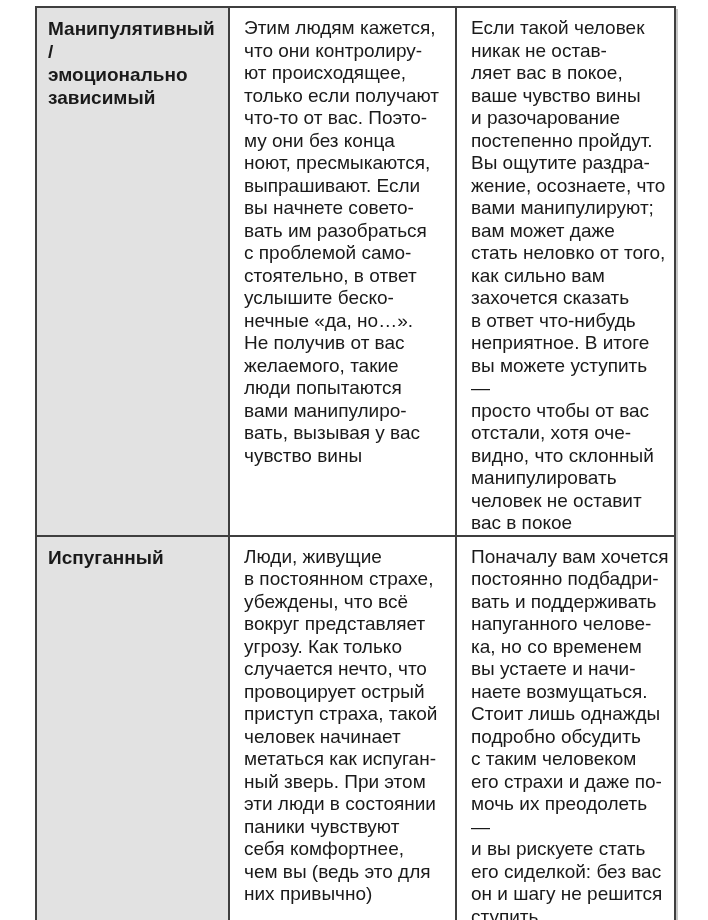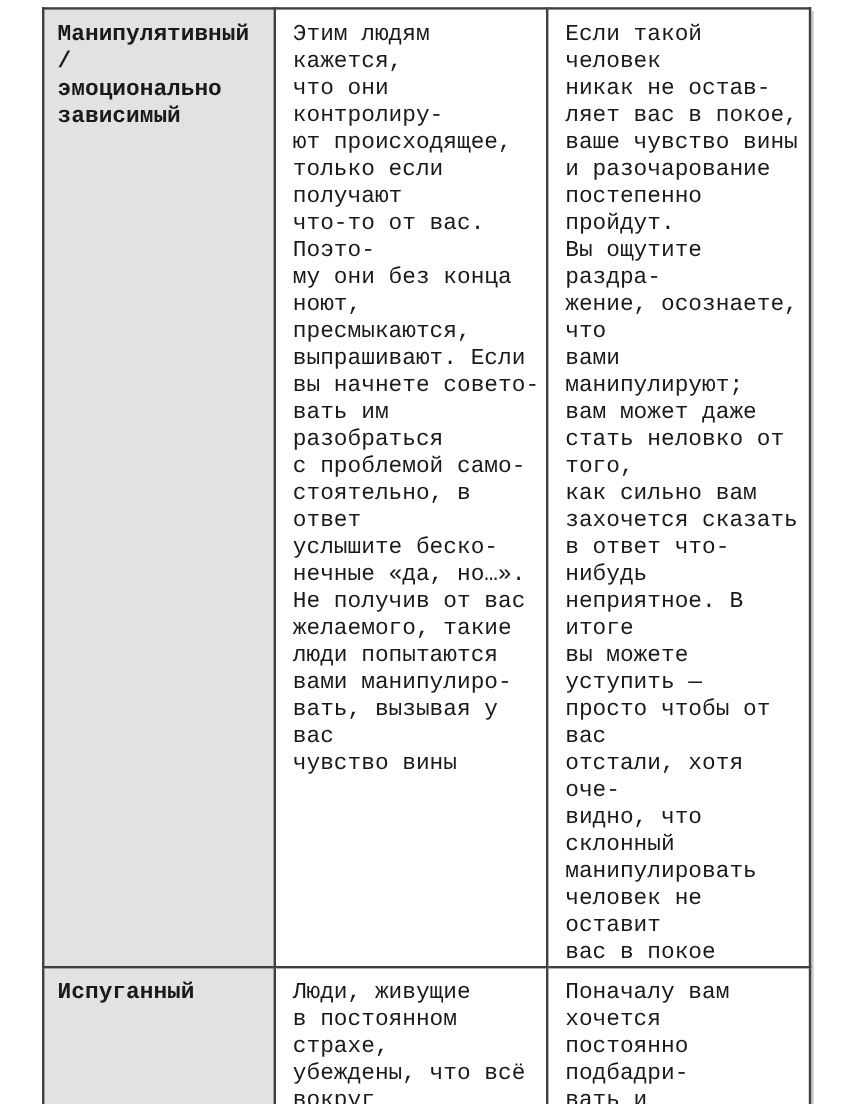--- a/index.html
+++ b/index.html
@@ -38,28 +38,26 @@
     font-size:20px;
     padding:2px 4px;
   }
   td.type-cell{
     background:var(--label-bg);
     font-weight:bold;
     font-size:19px;
     line-height:23px;
     padding:9px 6px 0 11px;
     white-space:pre-line;
-    font-family:Liberation Mono, monospace;
   }
   td.text-cell{
     font-size:19px;
     line-height:22.5px;
     padding:9px 4px 0 14px;
     white-space:pre-line;
-    font-family:Liberation Mono, monospace;
   }
   tr.row-1 td{height:501px;}
   tr.row-2 td{height:360px;}
 </style>
 </head>
 <body>
 
 <table class="mo-table">
   <colgroup>
     <col style="width:193px">

